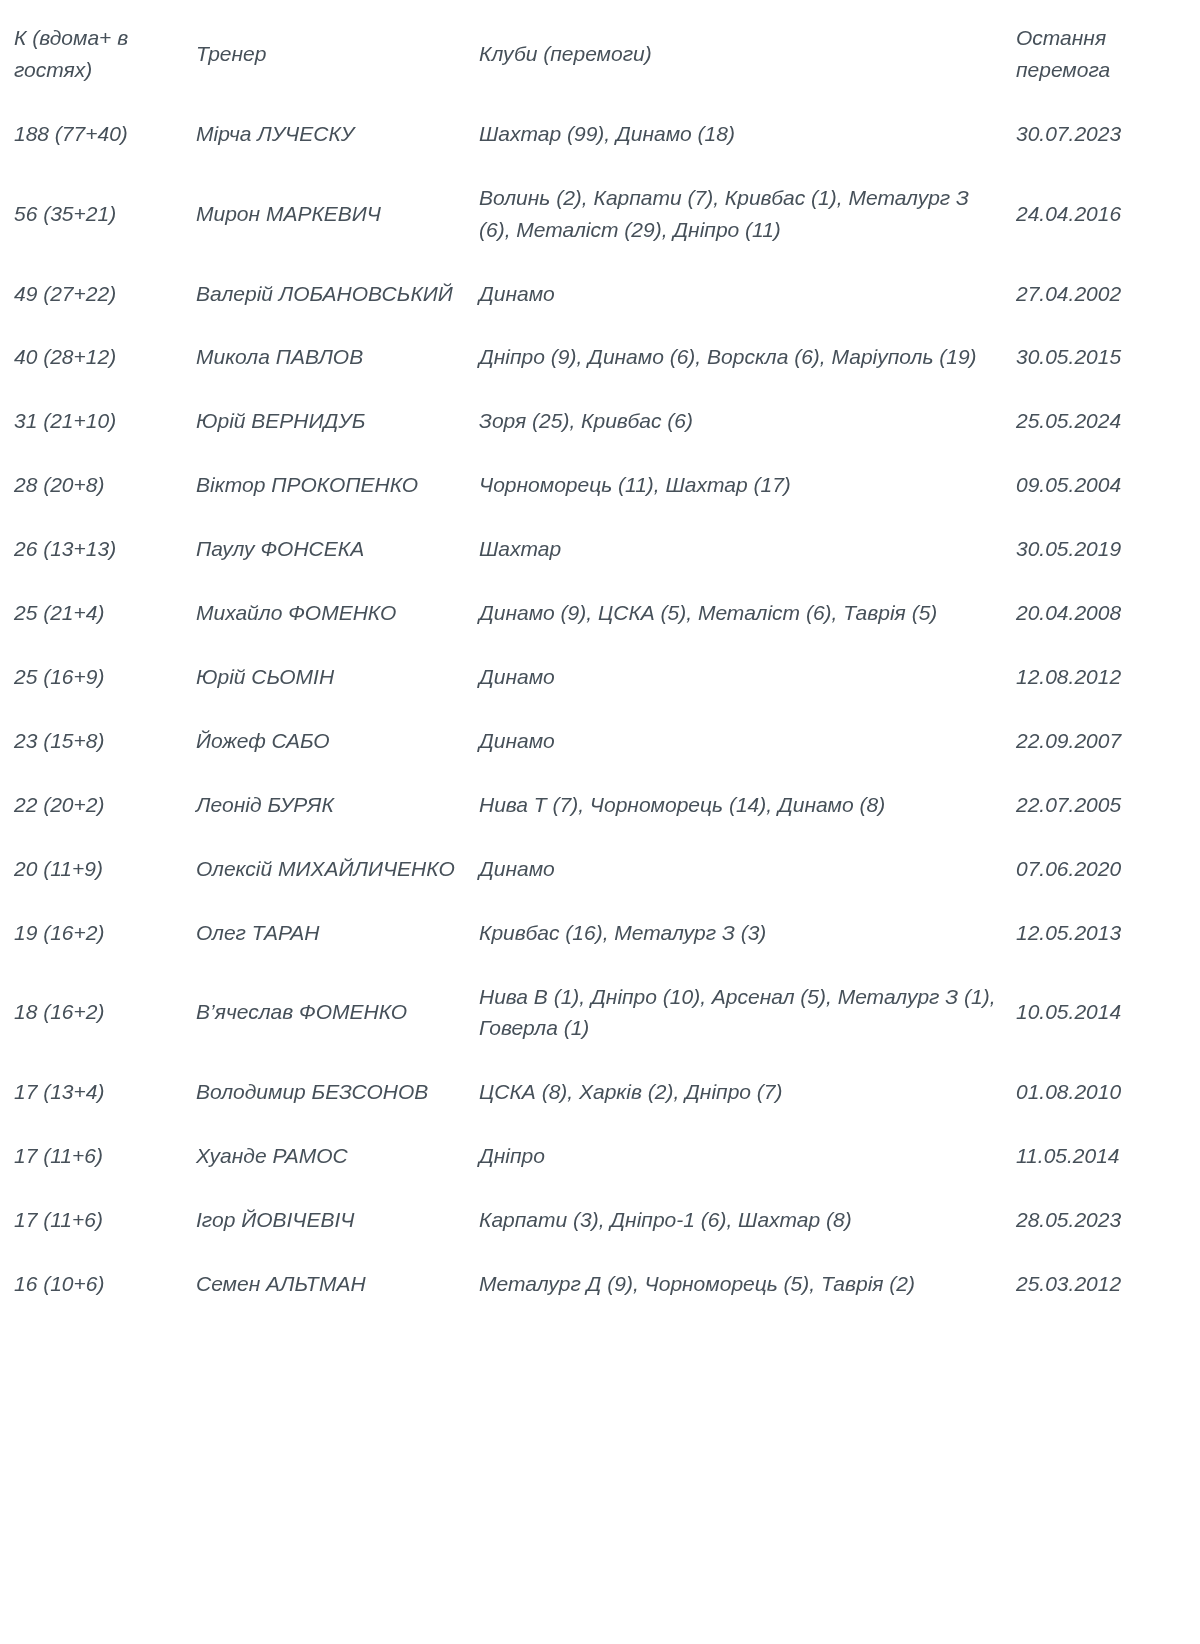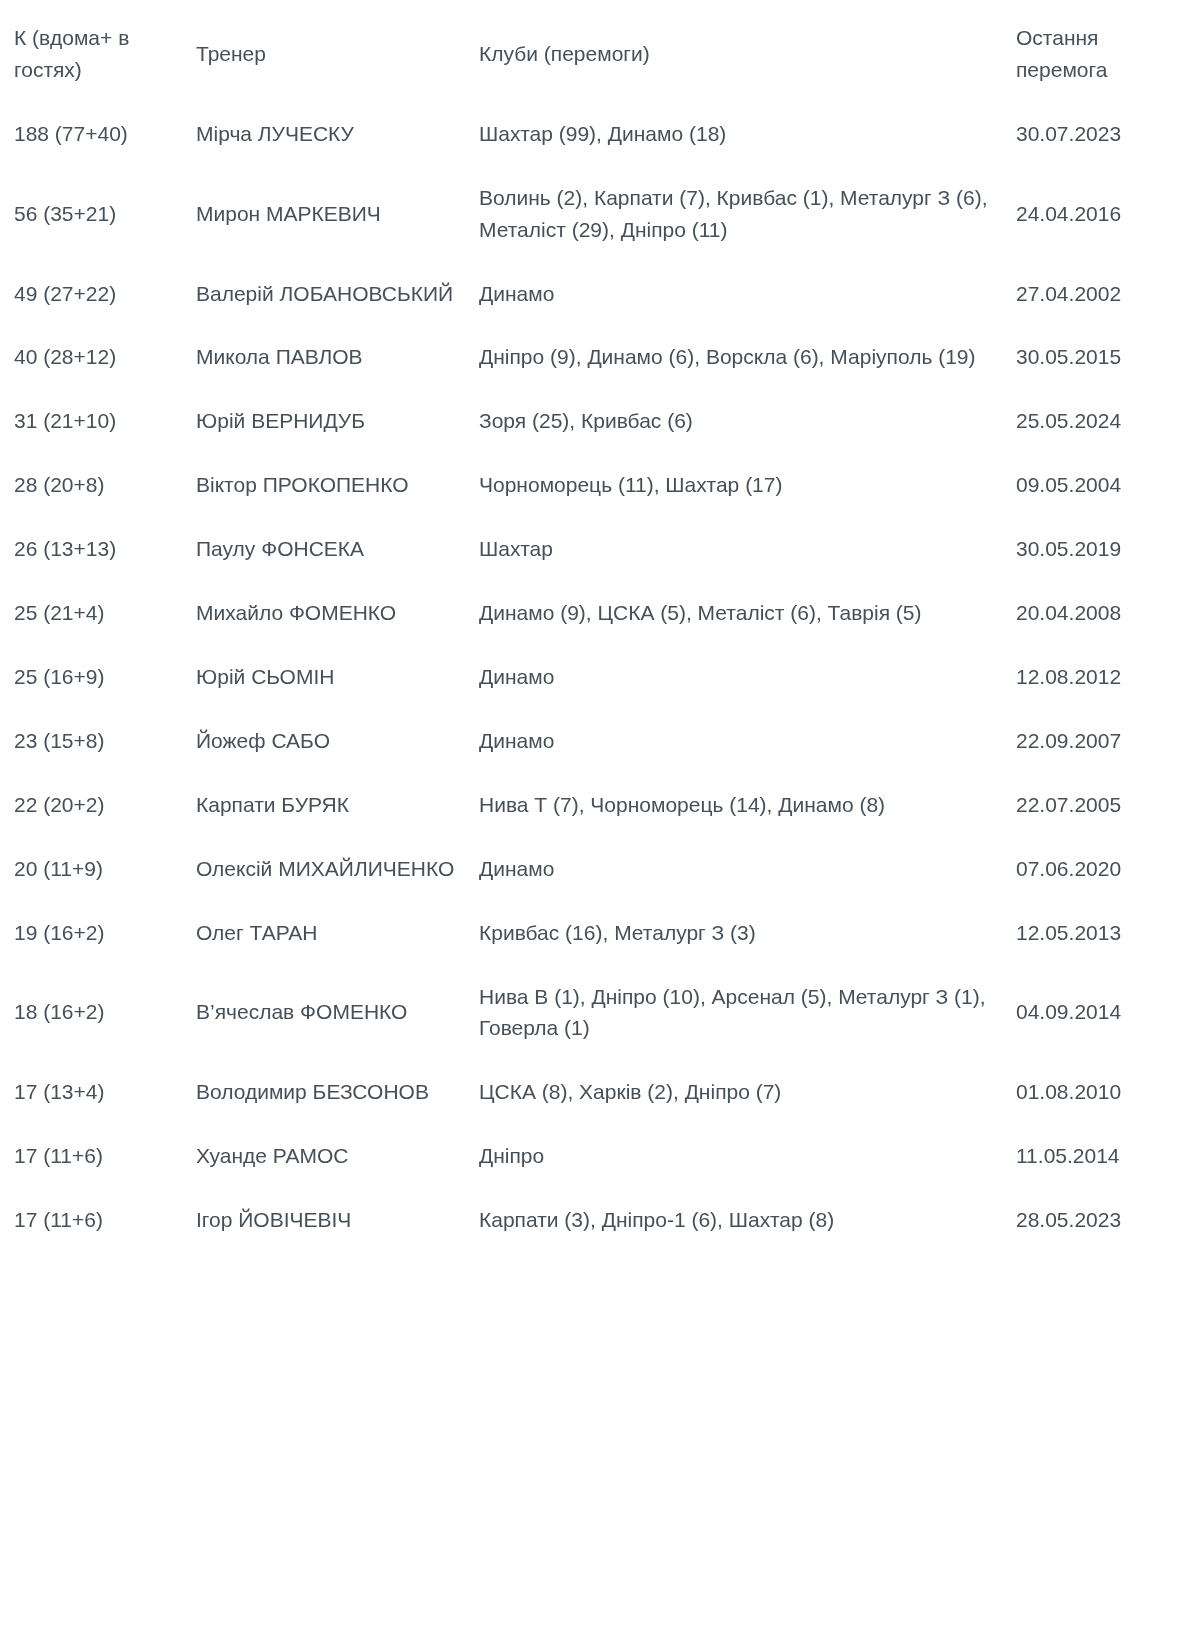--- a/index.html
+++ b/index.html
@@ -9,20 +9,21 @@
   }
   body {
     font-family: "Liberation Sans", "DejaVu Sans", sans-serif;
     color: #465059;
     width: 1200px;
   }
   .wrap {
     box-sizing: border-box;
     width: 1200px;
     padding: 6px 14px 10px 14px;
+    font-style: italic;
   }
   table.coaches {
     width: 100%;
     border-collapse: collapse;
     table-layout: fixed;
   }
   table.coaches th,
   table.coaches td {
     text-align: left;
     vertical-align: middle;
@@ -126,21 +127,21 @@
 
   <tr>
     <td>23 (15+8)</td>
     <td>Йожеф САБО</td>
     <td>Динамо</td>
     <td>22.09.2007</td>
   </tr>
 
   <tr>
     <td>22 (20+2)</td>
-    <td>Карпати БУРЯК</td>
+    <td>Леонід БУРЯК</td>
     <td>Нива Т (7), Чорноморець (14), Динамо (8)</td>
     <td>22.07.2005</td>
   </tr>
 
   <tr>
     <td>20 (11+9)</td>
     <td>Олексій МИХАЙЛИЧЕНКО</td>
     <td>Динамо</td>
     <td>07.06.2020</td>
   </tr>
@@ -149,21 +150,21 @@
     <td>19 (16+2)</td>
     <td>Олег ТАРАН</td>
     <td>Кривбас (16), Металург З (3)</td>
     <td>12.05.2013</td>
   </tr>
 
   <tr>
     <td>18 (16+2)</td>
     <td>В’ячеслав ФОМЕНКО</td>
     <td>Нива В (1), Дніпро (10), Арсенал (5), Металург З (1), Говерла (1)</td>
-    <td>04.09.2014</td>
+    <td>10.05.2014</td>
   </tr>
 
   <tr>
     <td>17 (13+4)</td>
     <td>Володимир БЕЗСОНОВ</td>
     <td>ЦСКА (8), Харків (2), Дніпро (7)</td>
     <td>01.08.2010</td>
   </tr>
 
   <tr>
@@ -173,16 +174,22 @@
     <td>11.05.2014</td>
   </tr>
 
   <tr>
     <td>17 (11+6)</td>
     <td>Ігор ЙОВІЧЕВІЧ</td>
     <td>Карпати (3), Дніпро-1 (6), Шахтар (8)</td>
     <td>28.05.2023</td>
   </tr>
 
+  <tr>
+    <td>16 (10+6)</td>
+    <td>Семен АЛЬТМАН</td>
+    <td>Металург Д (9), Чорноморець (5), Таврія (2)</td>
+    <td>25.03.2012</td>
+  </tr>
 
 </tbody>
   </table>
 </div>
 
 </body></html>

